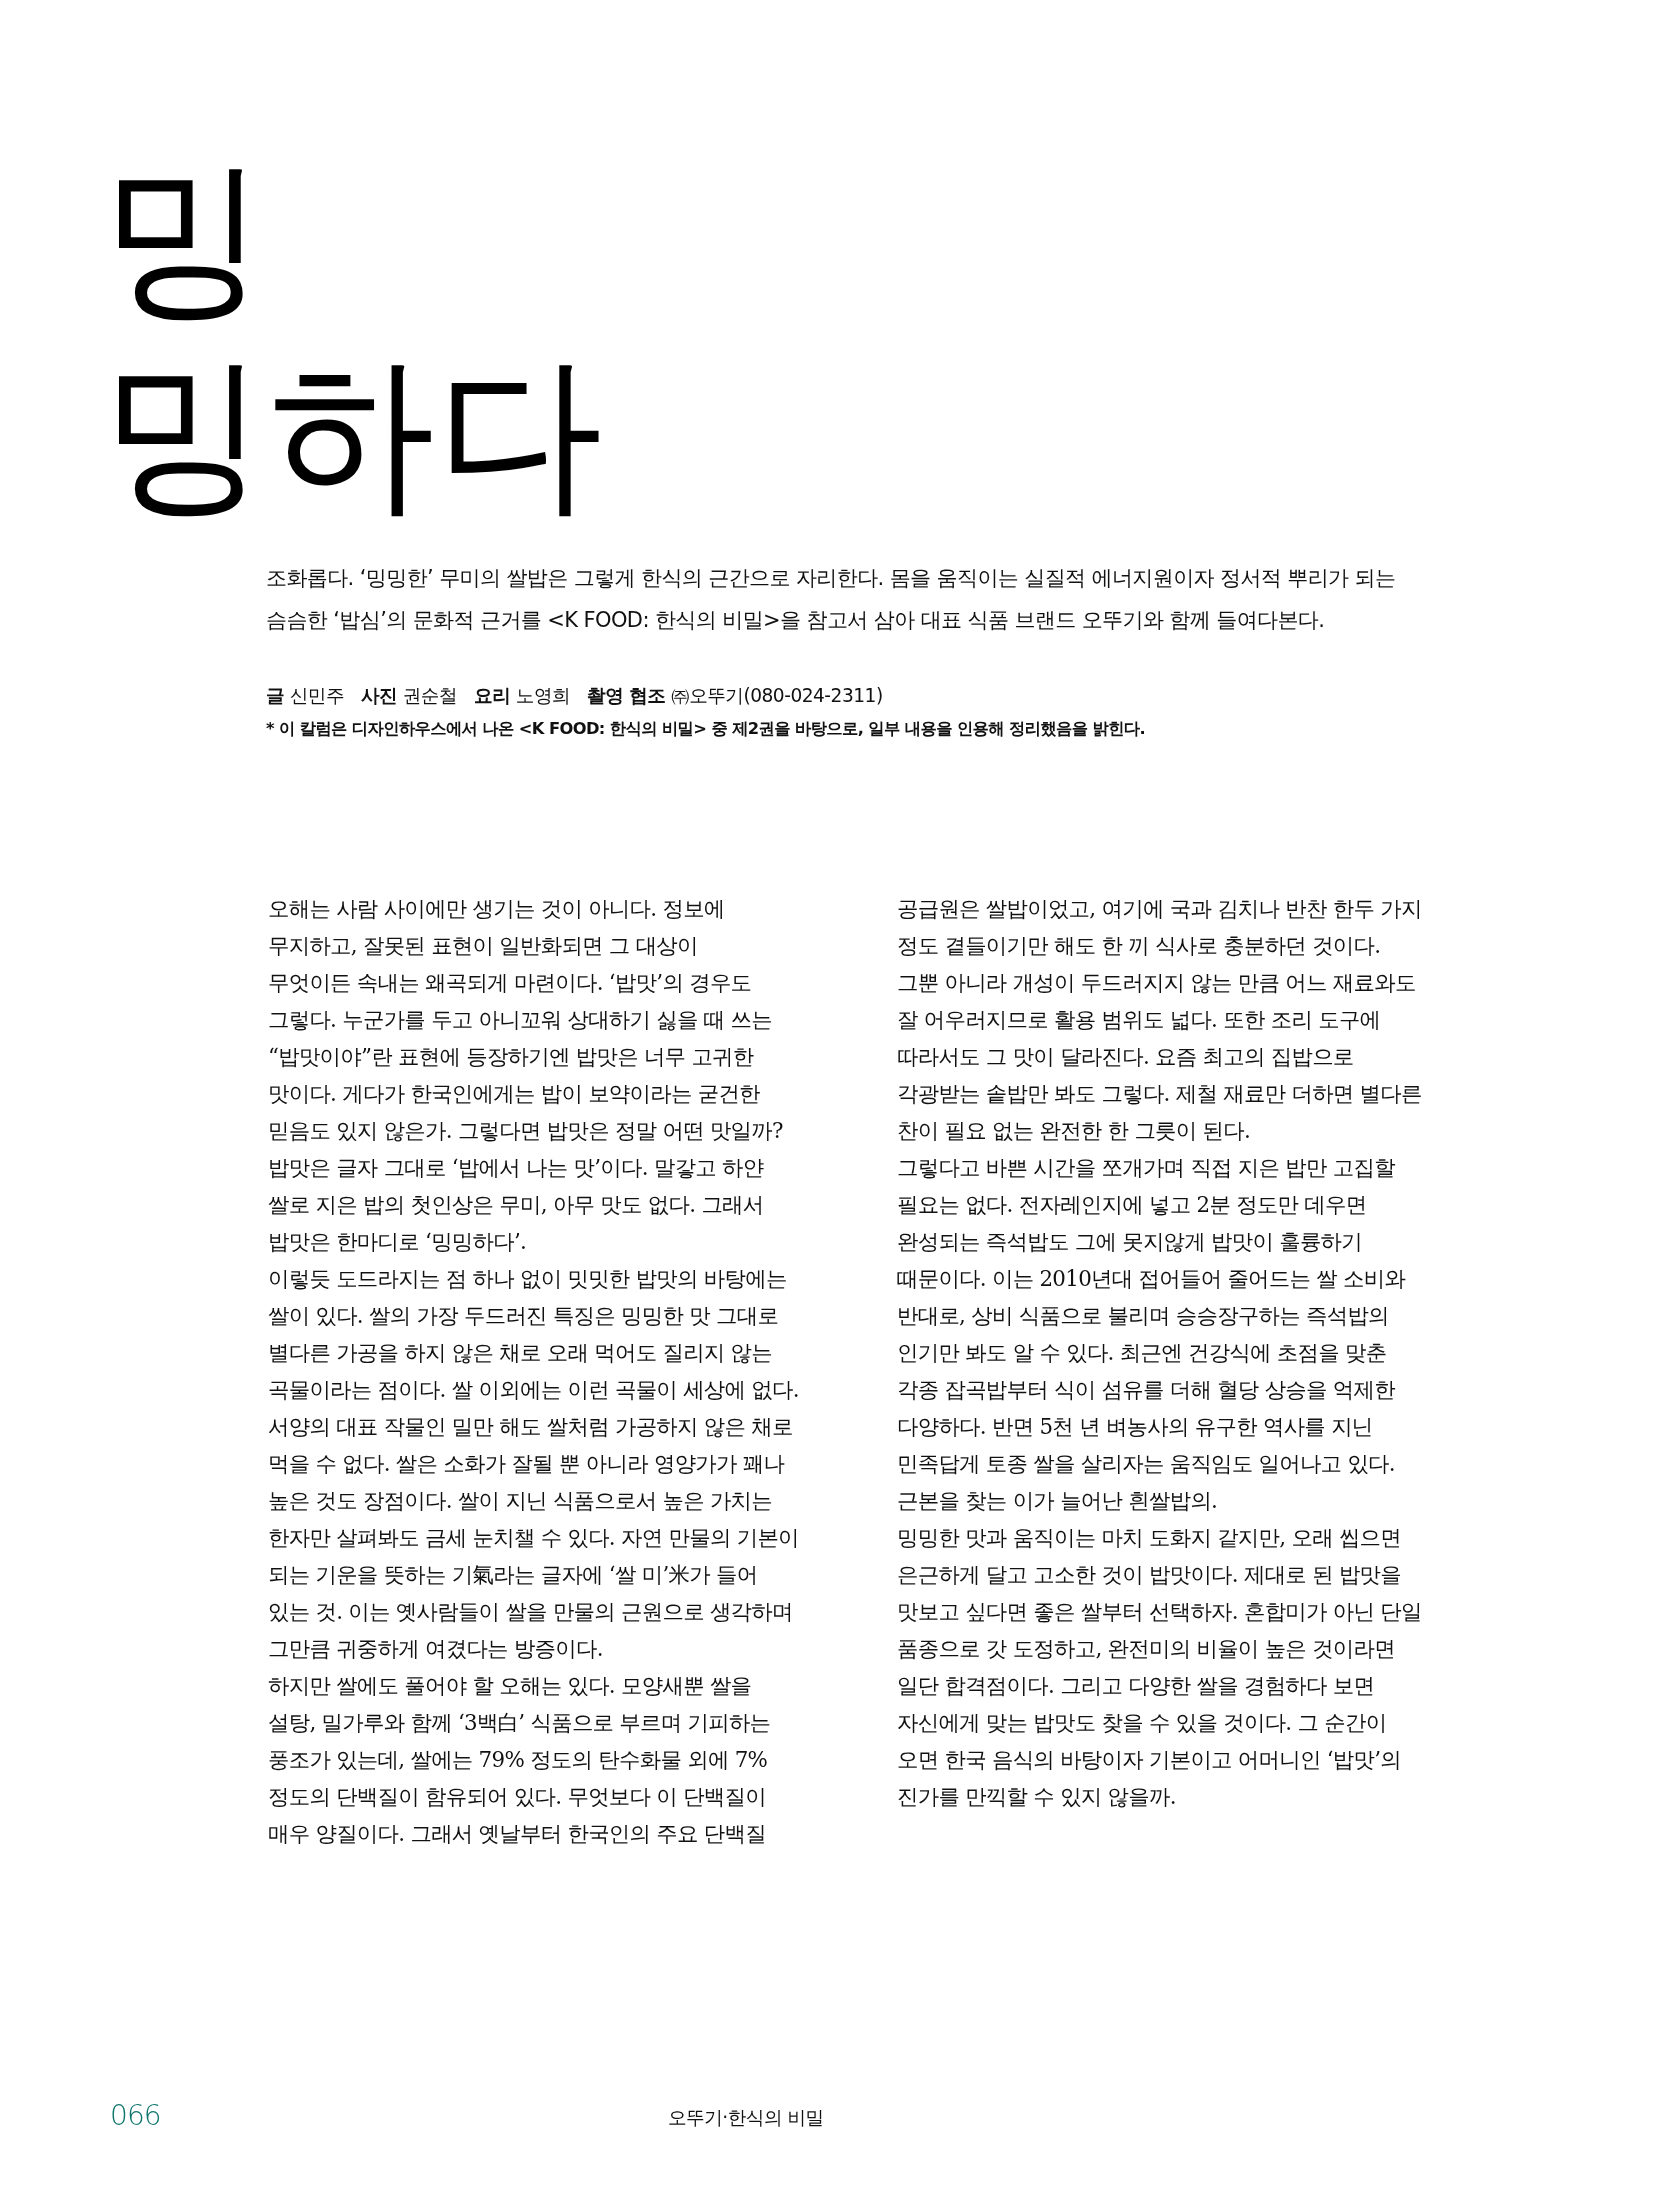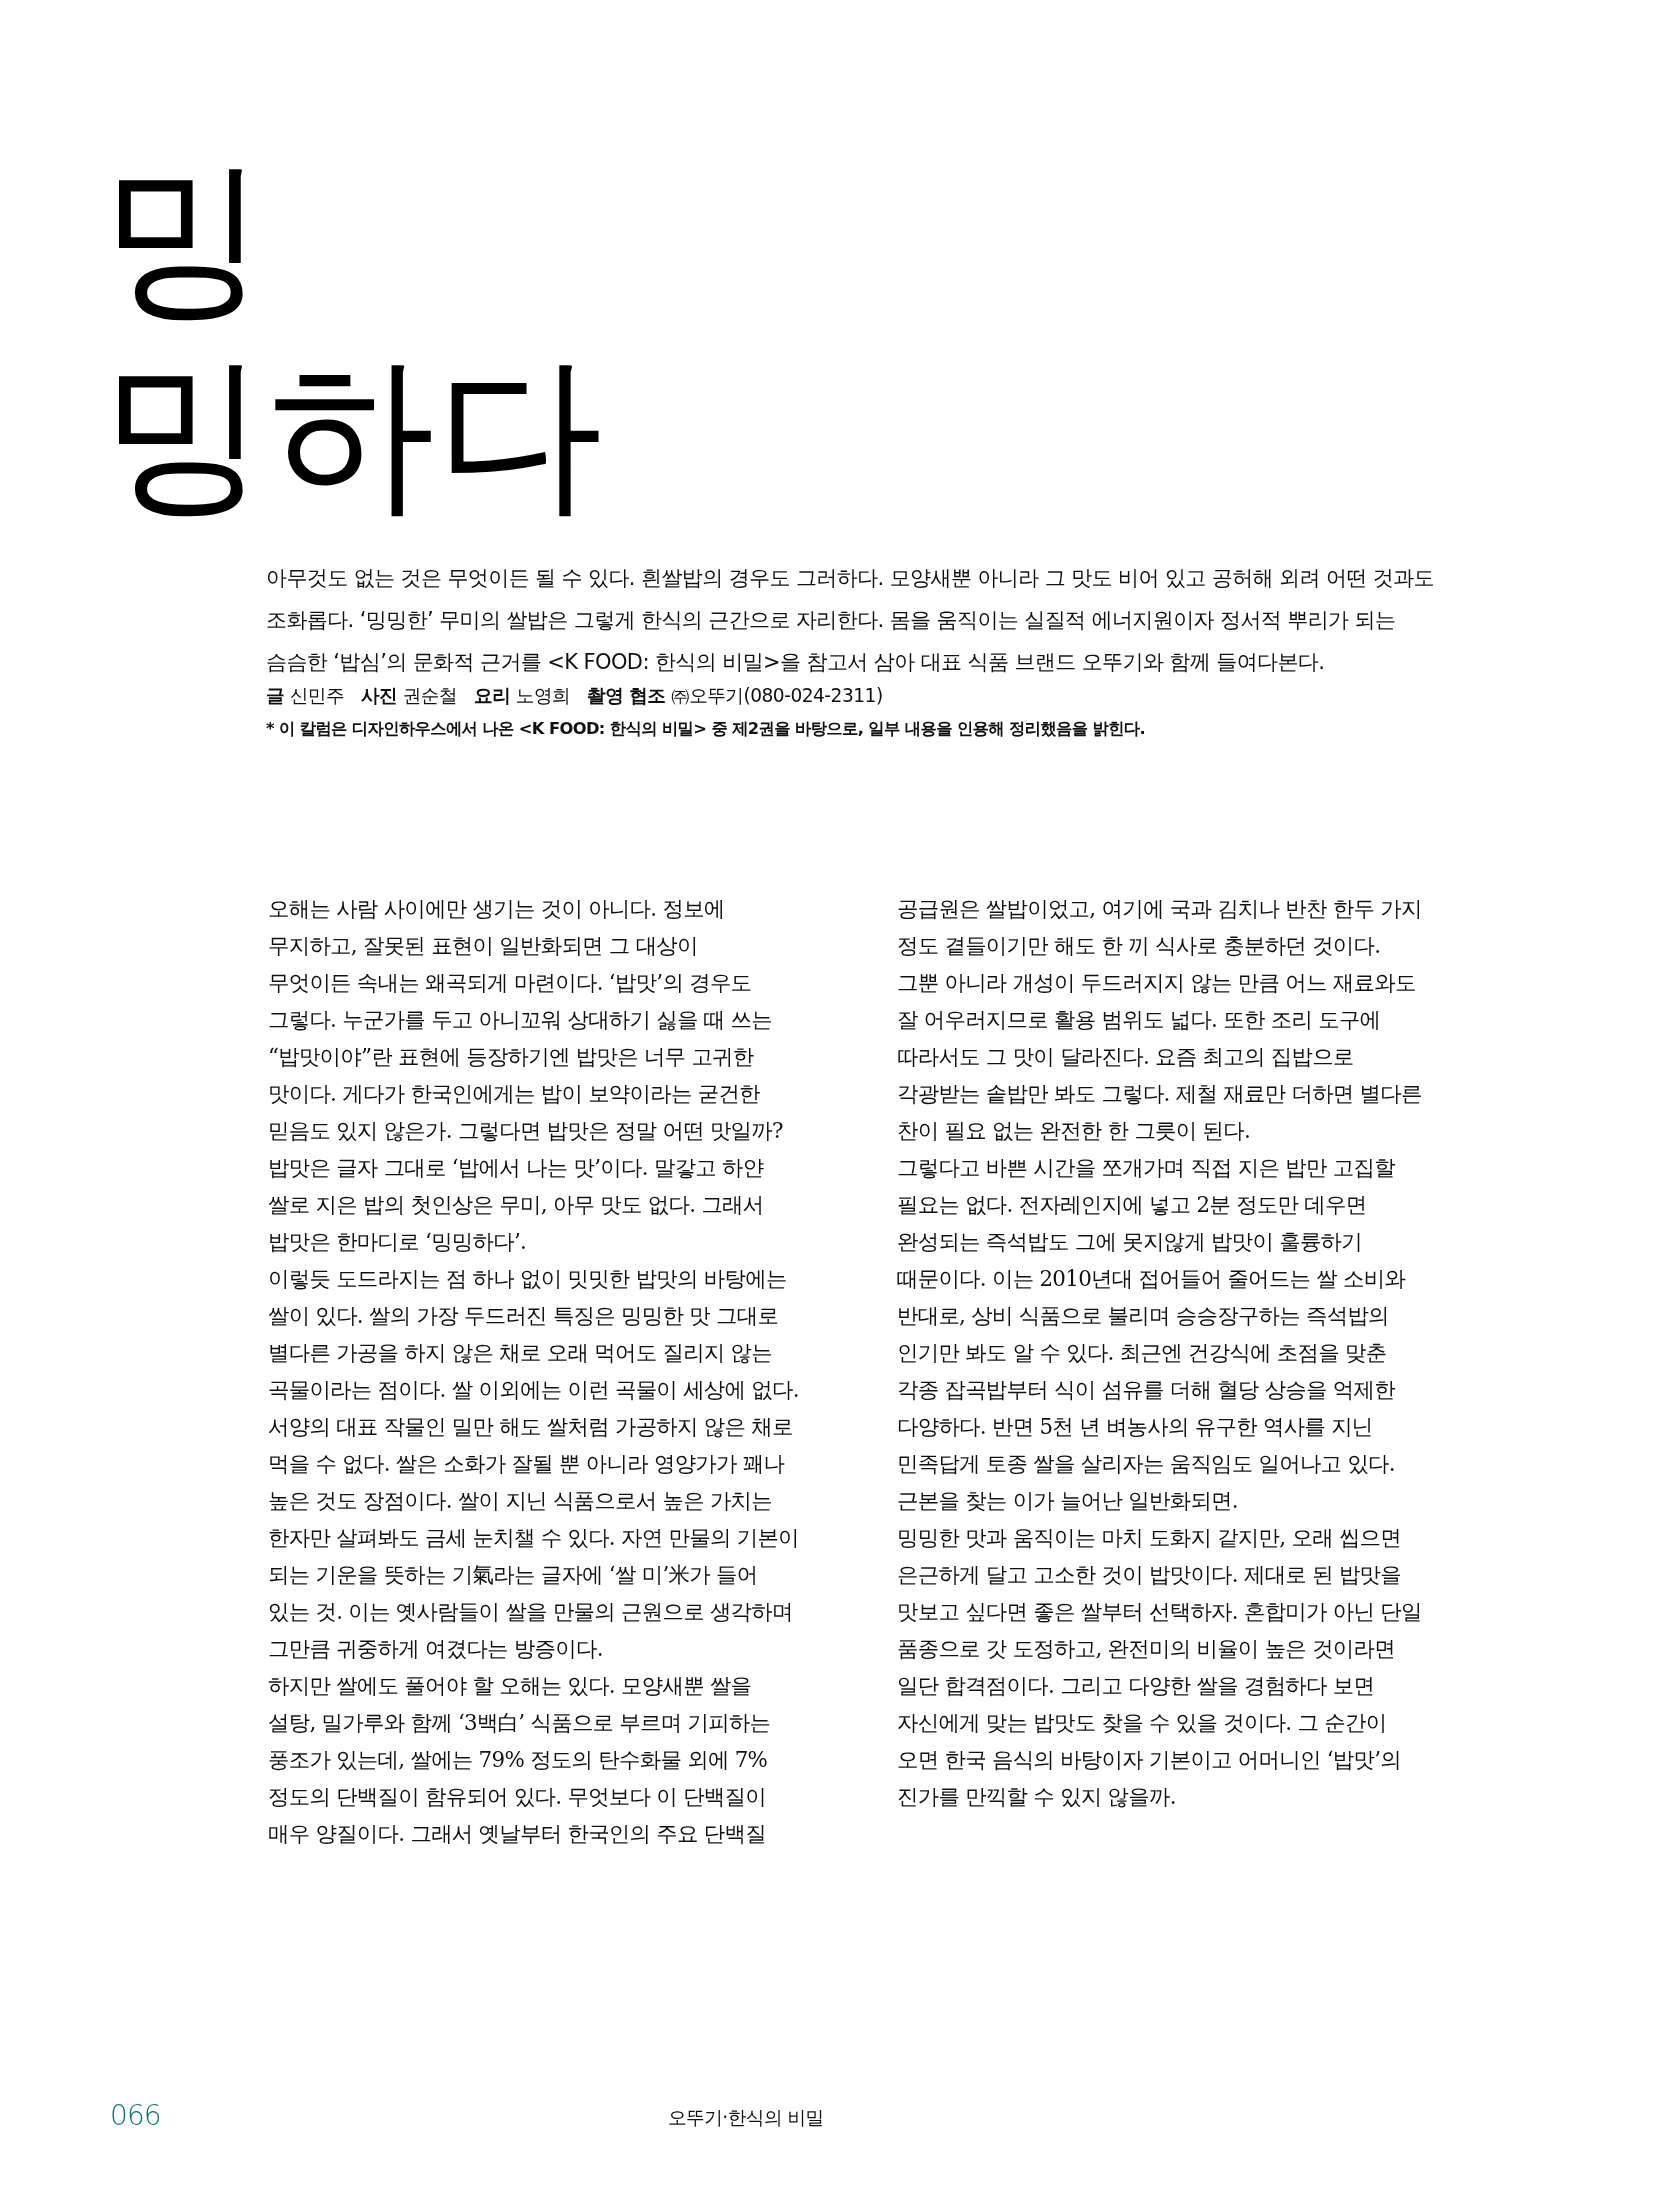--- a/index.html
+++ b/index.html
@@ -72,21 +72,20 @@
 </style>
 </head>
 <body>
 
 <h1 class="title" style="margin:0;">
   <div>밍</div>
   <div>밍하다</div>
 </h1>
 
 <div class="lede">
-  <p>아무것도 없는 것은 무엇이든 될 수 있다. 흰쌀밥의 경우도 그러하다. 모양새뿐 아니라 그 맛도 비어 있고 공허해 외려 어떤 것과도</p>
   <p>조화롭다. ‘밍밍한’ 무미의 쌀밥은 그렇게 한식의 근간으로 자리한다. 몸을 움직이는 실질적 에너지원이자 정서적 뿌리가 되는</p>
   <p>슴슴한 ‘밥심’의 문화적 근거를 &lt;K FOOD: 한식의 비밀&gt;을 참고서 삼아 대표 식품 브랜드 오뚜기와 함께 들여다본다.</p>
 </div>
 
 <div class="credits">
   <span class="role">글</span><span class="sp"></span><span>신민주</span><span class="gap"></span><span class="role">사진</span><span class="sp"></span><span>권순철</span><span class="gap"></span><span class="role">요리</span><span class="sp"></span><span>노영희</span><span class="gap"></span><span class="role">촬영 협조</span><span class="sp"></span><span>㈜오뚜기(080-024-2311)</span>
 </div>
 
 <div class="note">* 이 칼럼은 디자인하우스에서 나온 &lt;K FOOD: 한식의 비밀&gt; 중 제2권을 바탕으로, 일부 내용을 인용해 정리했음을 밝힌다.</div>
 
@@ -129,21 +128,21 @@
   <p>찬이 필요 없는 완전한 한 그릇이 된다.</p>
   <p>그렇다고 바쁜 시간을 쪼개가며 직접 지은 밥만 고집할</p>
   <p>필요는 없다. 전자레인지에 넣고 2분 정도만 데우면</p>
   <p>완성되는 즉석밥도 그에 못지않게 밥맛이 훌륭하기</p>
   <p>때문이다. 이는 2010년대 접어들어 줄어드는 쌀 소비와</p>
   <p>반대로, 상비 식품으로 불리며 승승장구하는 즉석밥의</p>
   <p>인기만 봐도 알 수 있다. 최근엔 건강식에 초점을 맞춘</p>
   <p>각종 잡곡밥부터 식이 섬유를 더해 혈당 상승을 억제한</p>
   <p>다양하다. 반면 5천 년 벼농사의 유구한 역사를 지닌</p>
   <p>민족답게 토종 쌀을 살리자는 움직임도 일어나고 있다.</p>
-  <p>근본을 찾는 이가 늘어난 일반화되면.</p>
+  <p>근본을 찾는 이가 늘어난 흰쌀밥의.</p>
   <p>밍밍한 맛과 움직이는 마치 도화지 같지만, 오래 씹으면</p>
   <p>은근하게 달고 고소한 것이 밥맛이다. 제대로 된 밥맛을</p>
   <p>맛보고 싶다면 좋은 쌀부터 선택하자. 혼합미가 아닌 단일</p>
   <p>품종으로 갓 도정하고, 완전미의 비율이 높은 것이라면</p>
   <p>일단 합격점이다. 그리고 다양한 쌀을 경험하다 보면</p>
   <p>자신에게 맞는 밥맛도 찾을 수 있을 것이다. 그 순간이</p>
   <p>오면 한국 음식의 바탕이자 기본이고 어머니인 ‘밥맛’의</p>
   <p>진가를 만끽할 수 있지 않을까.</p>
 </div>
 

